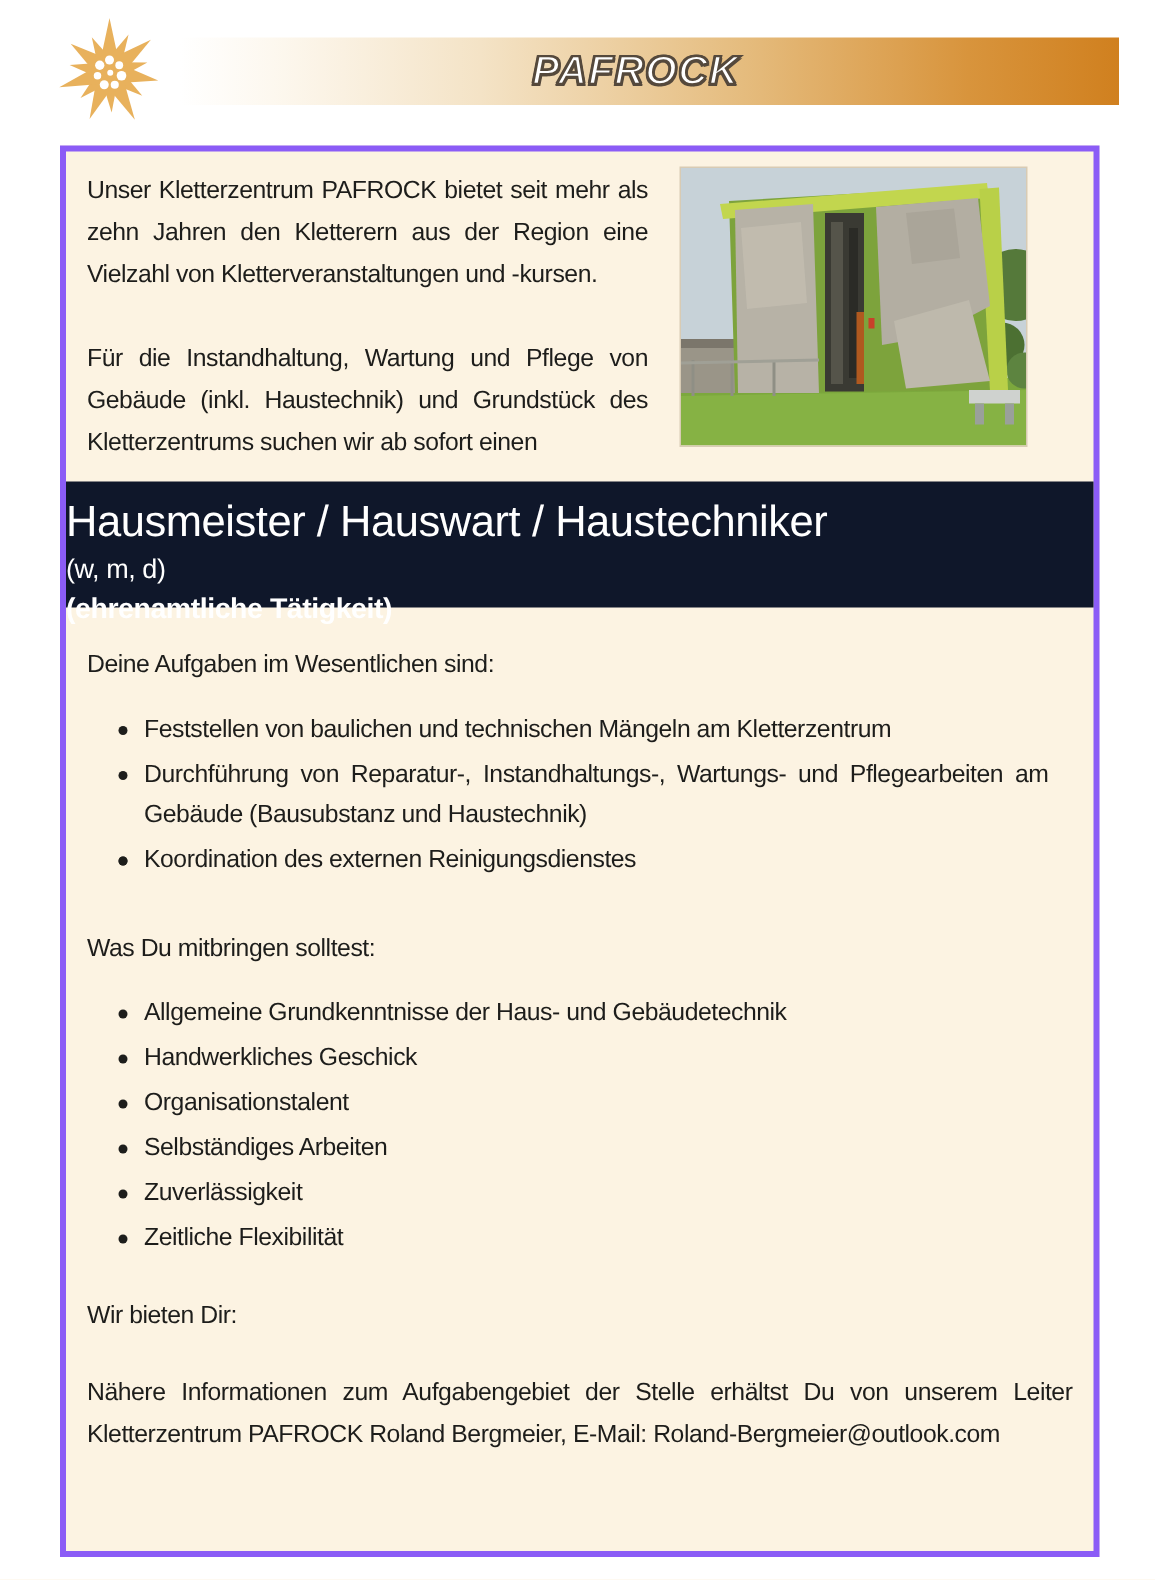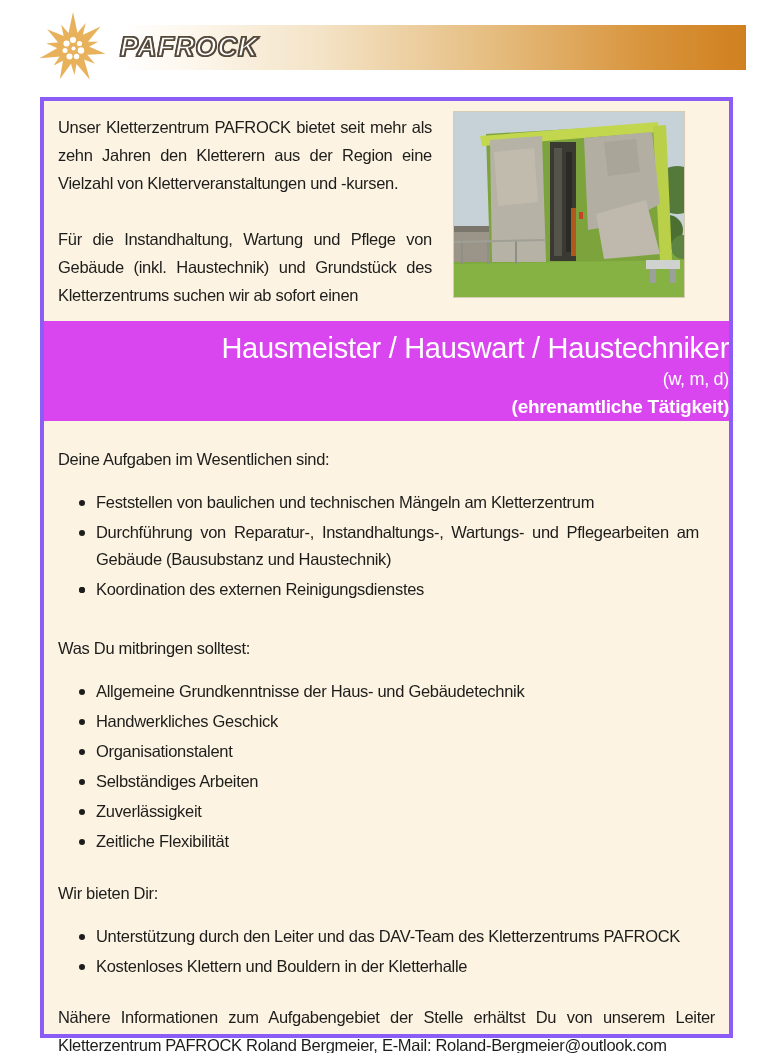--- a/index.html
+++ b/index.html
@@ -6,21 +6,21 @@
   body{
     width:770px;height:1053px;background:#ffffff;position:relative;
     font-family:"Liberation Sans",sans-serif;color:#1d1d1b;
     -webkit-font-smoothing:antialiased;overflow:hidden;
   }
   
   .logo{position:absolute;left:32px;top:4px;width:82px;height:86px;}
   .header-bar{
     position:absolute;left:120px;top:25px;width:626px;height:45px;
     background:linear-gradient(90deg,#ffffff 0%,#fdf8ef 10%,#f4e3c6 32%,#e5bc7e 60%,#d8943c 84%,#d0801f 100%);
-    display:flex;align-items:center;justify-content:flex-start;
+    display:flex;align-items:center;justify-content:center;
   }
   .wordmark{
     font-size:27px;font-weight:bold;font-style:italic;letter-spacing:1px;
     color:#ffffff;padding-right:18px;
     -webkit-text-stroke:1.6px #55493c;
     text-shadow:1px 1px 0 #55493c,-1px 1px 0 #55493c,1px -1px 0 #55493c,-1px -1px 0 #55493c;
   }
   
   .panel{
     position:absolute;left:40px;top:97px;width:693px;height:941px;
@@ -31,22 +31,22 @@
   .intro{position:relative;min-height:198px;}
   .intro p{width:374px;margin:0;text-align:justify;}
   .p1{padding-top:12px;}
   .p2{margin-top:28px !important;}
   .photo{
     position:absolute;top:11px;left:396px;width:230px;height:185px;
     outline:1px solid #d8cbb4;
   }
   
   .banner{
-    margin:12px -14px 0;height:100px;background:#d946ef;color:#ffffff;
-    text-align:right;padding-top:8px;box-sizing:border-box;
+    margin:12px -14px 0;height:84px;background:#0f172a;color:#ffffff;
+    text-align:left;padding-top:8px;box-sizing:border-box;
   }
   .banner-title{font-size:29px;line-height:38px;font-weight:normal;margin:0;letter-spacing:-0.3px;}
   .banner-sub{font-size:18px;line-height:25px;margin:0;letter-spacing:-0.3px;}
   .banner-note{font-size:19px;line-height:29px;font-weight:bold;margin:0;letter-spacing:-0.3px;}
   
   .section-heading{font-size:16.5px;line-height:28px;letter-spacing:-0.3px;margin:24px 0 5px 0;font-weight:normal;}
   .mt-lg{margin-top:31px;}
   .mt-md{margin-top:24px;}
   ul.bullets{list-style:none;margin:16px;padding:0;}
   ul.bullets li{
@@ -166,20 +166,16 @@
   <ul class="bullets">
     <li><span class="dot"></span><span>Allgemeine Grundkenntnisse der Haus- und Gebäudetechnik</span></li>
     <li><span class="dot"></span><span>Handwerkliches Geschick</span></li>
     <li><span class="dot"></span><span>Organisationstalent</span></li>
     <li><span class="dot"></span><span>Selbständiges Arbeiten</span></li>
     <li><span class="dot"></span><span>Zuverlässigkeit</span></li>
     <li><span class="dot"></span><span>Zeitliche Flexibilität</span></li>
   </ul>
 
   <h2 class="section-heading mt-md">Wir bieten Dir:</h2>
-  <ul class="bullets">
-    <li><span class="dot"></span><span>Unterstützung durch den Leiter und das DAV-Team des Kletterzentrums PAFROCK</span></li>
-    <li><span class="dot"></span><span>Kostenloses Klettern und Bouldern in der Kletterhalle</span></li>
-  </ul>
 
   <p class="body-text footer-text">Nähere Informationen zum Aufgabengebiet der Stelle erhältst Du von unserem Leiter Kletterzentrum PAFROCK Roland Bergmeier, E-Mail: Roland-Bergmeier@outlook.com</p>
 
 </div>
 
 </body></html>

